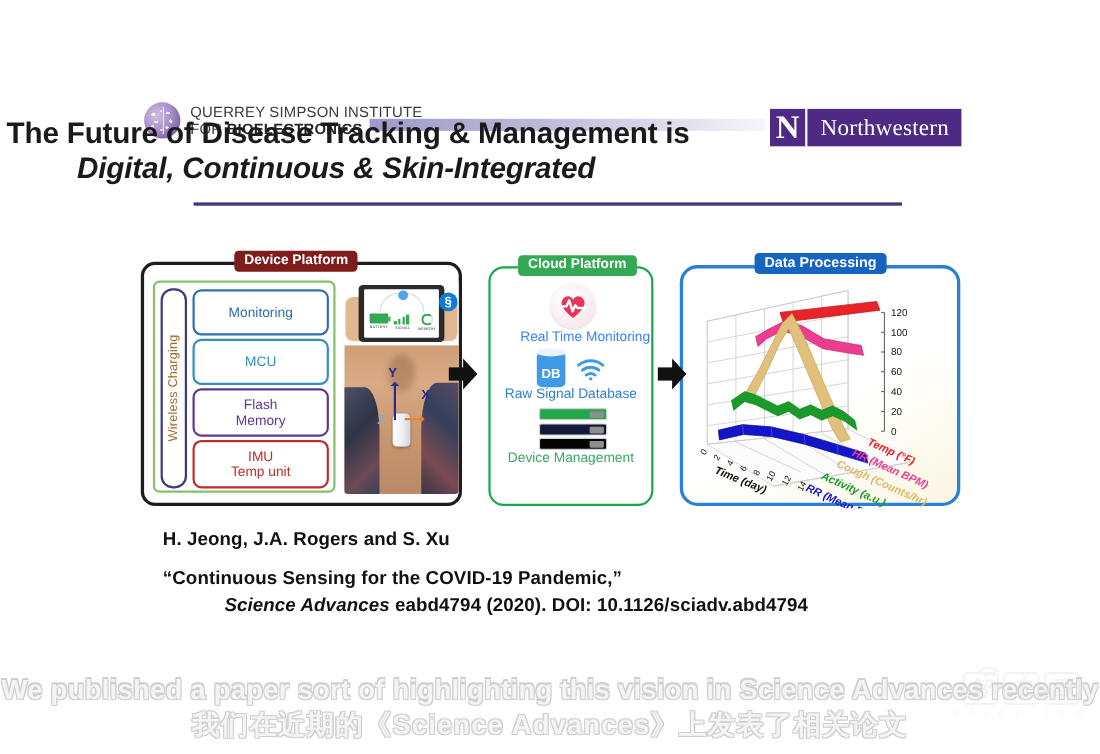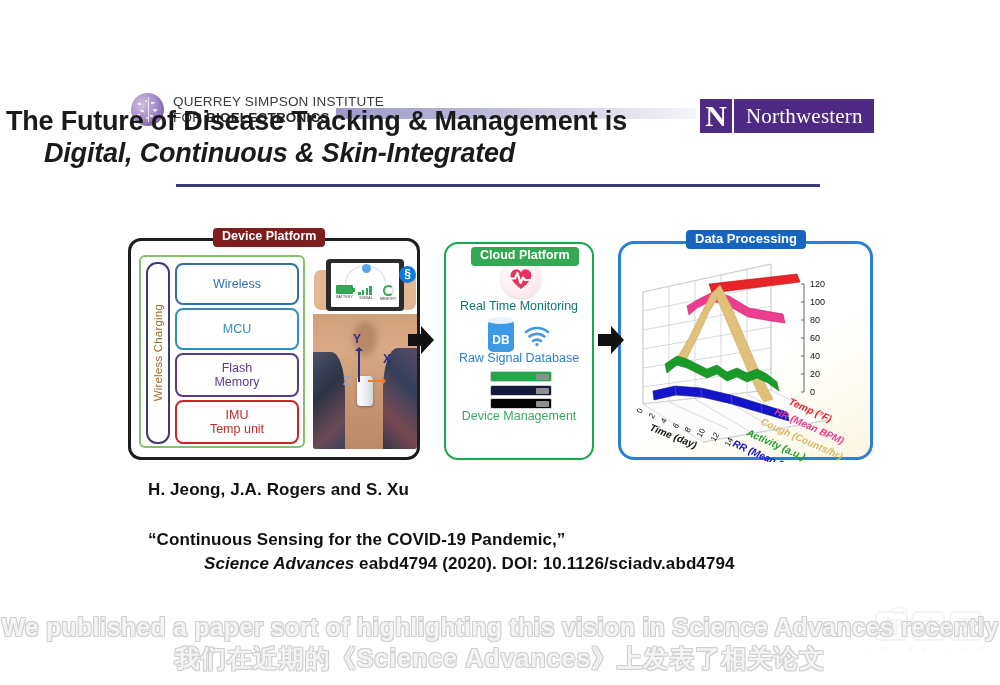--- a/index.html
+++ b/index.html
@@ -66,21 +66,21 @@
   }
 
   
   #title-block { position:absolute; left:0; top:106px; width:1000px; text-align:left; }
   .title-l1 {
     font-size:27px; font-weight:bold; color:#1a1a1a; letter-spacing:-.2px;
     line-height:1.15; padding-left:6px;
   }
   .title-l2 {
     font-size:27px; font-weight:bold; font-style:italic; color:#1a1a1a;
-    letter-spacing:-.2px; line-height:1.22; padding-left:44px;
+    letter-spacing:-.2px; line-height:1.22; padding-left:70px;
   }
   #title-underline {
     position:absolute; left:176px; top:78px; width:644px; height:3px;
     background:#3b3b7a;
   }
 
   
   #diagram { position:absolute; left:128px; top:228px; width:745px; height:232px; }
 
   .panel-title {
@@ -185,29 +185,29 @@
                       border-top:14px solid transparent; border-bottom:14px solid transparent;
                       border-left:13px solid #111; }
   #arrow-1 { left:280px; top:98px; }
   #arrow-2 { left:470px; top:98px; }
 
   
   #cloud-panel {
     position:absolute; left:316px; top:14px; width:150px; height:218px;
     border:2.5px solid #18a84a; border-radius:14px; background:#fff;
   }
-  #cloud-panel-title { left:343px; top:19px; background:#34a853; color:#fff; }
+  #cloud-panel-title { left:343px; top:4px; background:#34a853; color:#fff; }
   #heart-ico {
     position:absolute; left:55px; top:14px; width:40px; height:40px; border-radius:50%;
     background:radial-gradient(circle at 36% 30%,#fff 0%,#fdeef2 55%,#f4dde4 100%);
     box-shadow:0 1px 3px rgba(0,0,0,.18);
   }
   #heart-ico .hs { position:absolute; left:7px; top:8px; width:26px; height:24px; }
   .cl-caption { position:absolute; width:100%; text-align:center; font-size:12.5px; line-height:1.1; }
-  #cap-rtm { top:56px; color:#0f766e; }
+  #cap-rtm { top:56px; color:#3b82f6;margin-left:13px; }
   #db-ico {
     position:absolute; left:42px; top:76px; width:26px; height:32px;
     background:#3f9ae5; border-radius:6px/4px; color:#fff; font-weight:bold;
     font-size:12px; text-align:center; line-height:40px;
   }
   #db-ico::before{content:"";position:absolute;left:0;top:-3px;width:26px;height:7px;border-radius:50%;background:#e8f3fd;}
   #wifi-ico { position:absolute; left:78px; top:80px; width:26px; height:22px; }
   #cap-rsd { top:108px; color:#2f7fd0; }
   #servers { position:absolute; left:44px; top:127px; width:62px; }
   .srv { height:11px; border-radius:2px; margin-bottom:2.5px; position:relative; border:1px solid #cfcfcf; }
@@ -226,21 +226,21 @@
   #data-panel-title { left:558px; top:2px; background:#1565c0; color:#fff; font-size:13px; }
   #plot-svg { position:absolute; left:0; top:8px; width:255px; height:210px; }
   .z-tick { font-size:9px; fill:#111; font-family:"Liberation Sans",sans-serif; }
   .t-tick { font-size:8px; fill:#111; font-family:"Liberation Sans",sans-serif; }
   .ax-lbl { font-size:10px; font-weight:bold; font-style:italic;
             font-family:"Liberation Sans",sans-serif; }
 
   
   #cite { position:absolute; left:148px; top:480px; width:760px; }
   #cite-authors { font-size:17px; font-weight:bold; color:#111; letter-spacing:.1px; }
-  #cite-title { font-size:17px; font-weight:bold; color:#111; margin-top:30px; letter-spacing:.1px;}
+  #cite-title { font-size:17px; font-weight:bold; color:#111; margin-top:16px; letter-spacing:.1px;}
   #cite-journal { font-size:17px; font-weight:bold; color:#111; margin-top:4px; padding-left:56px; letter-spacing:.1px;}
   #cite-journal i { font-style:italic; }
 
   
   #subs { position:absolute; left:0; top:608px; width:1000px; text-align:center; }
   .sub-line {
     color:#f4f4f4;
     text-shadow:
       -1px -1px 0 #cfcfcf, 1px -1px 0 #cfcfcf,
       -1px 1px 0 #cfcfcf,  1px 1px 0 #cfcfcf;
@@ -291,21 +291,21 @@
 
   <div id="device-panel">
 
     <div id="dev-green-box">
 
       <div id="wireless-charging">
         <span>Wireless Charging</span>
       </div>
 
       <div class="dev-box" id="box-bluetooth">
-        <span>Wireless</span>
+        <span>Monitoring</span>
       </div>
       <div class="dev-box" id="box-mcu">
         <span>MCU</span>
       </div>
       <div class="dev-box" id="box-flash">
         <span><span>Flash</span><br><span>Memory</span></span>
       </div>
       <div class="dev-box" id="box-imu">
         <span><span>IMU</span><br><span>Temp unit</span></span>
       </div>

